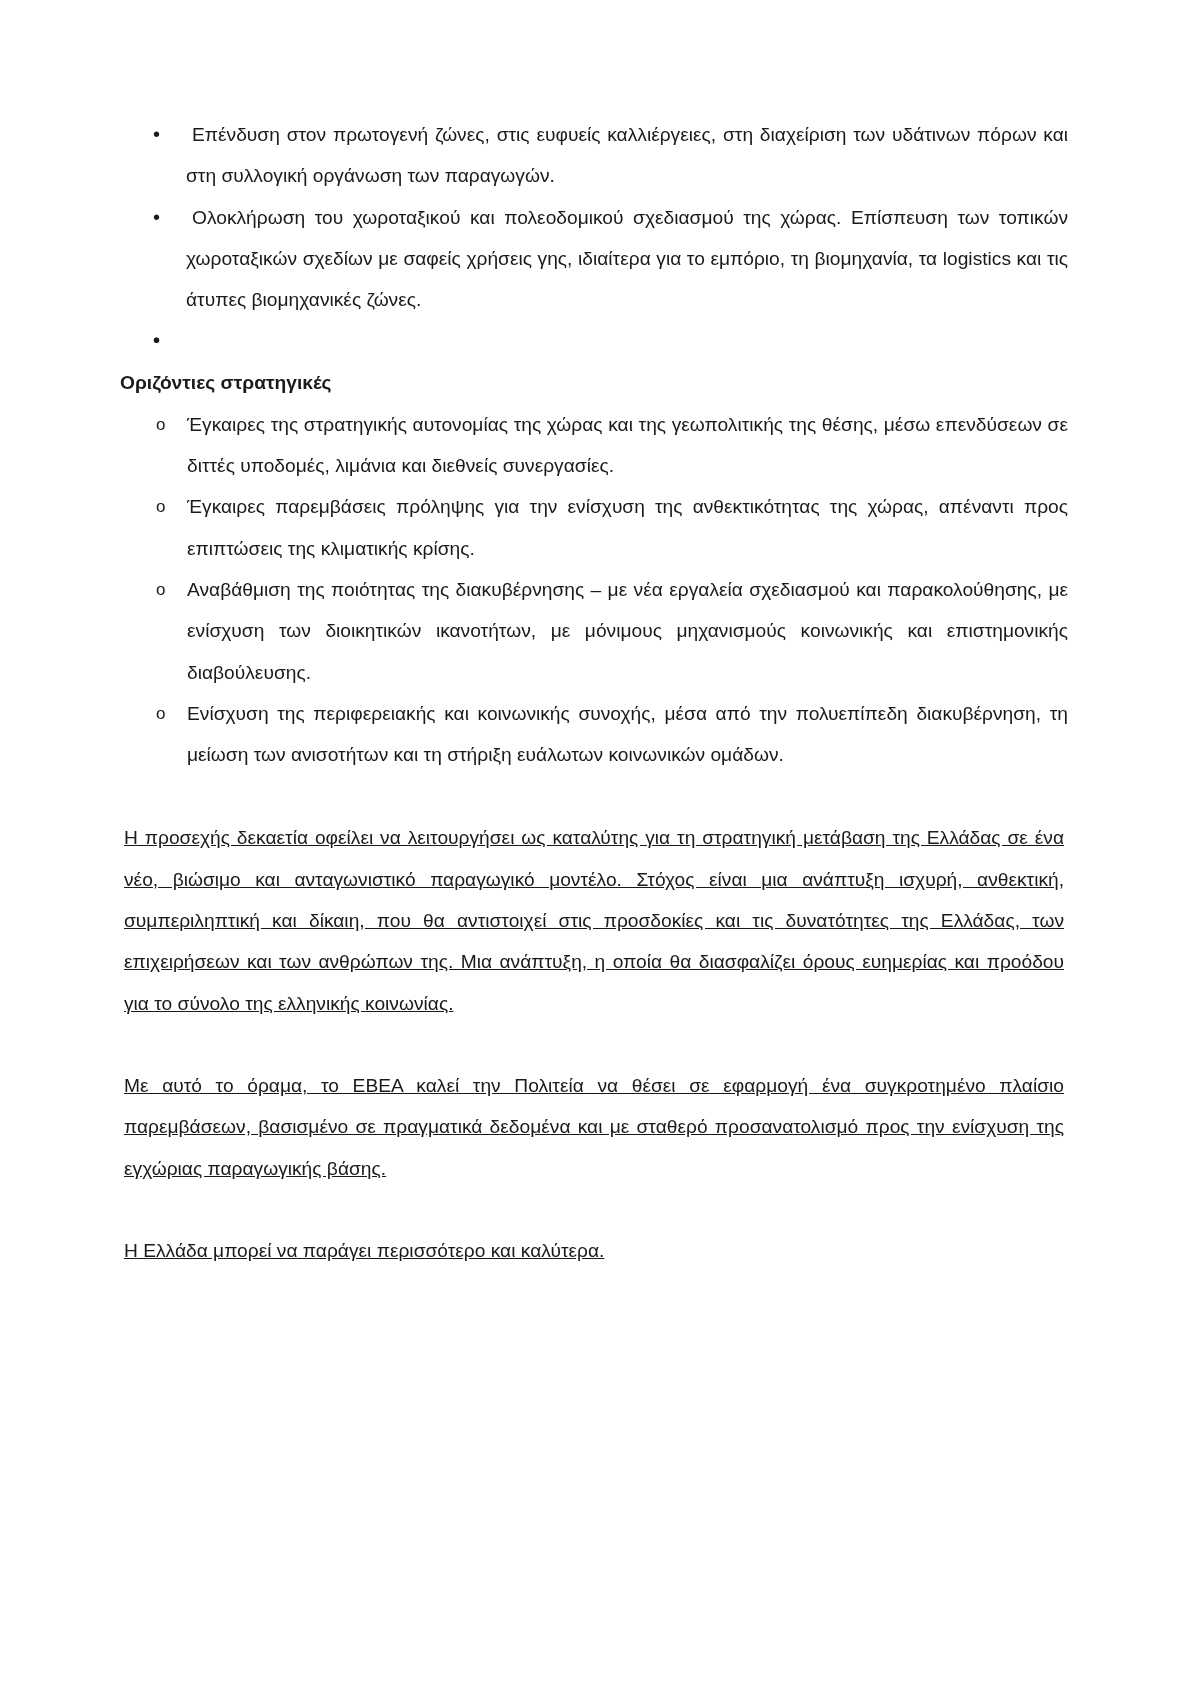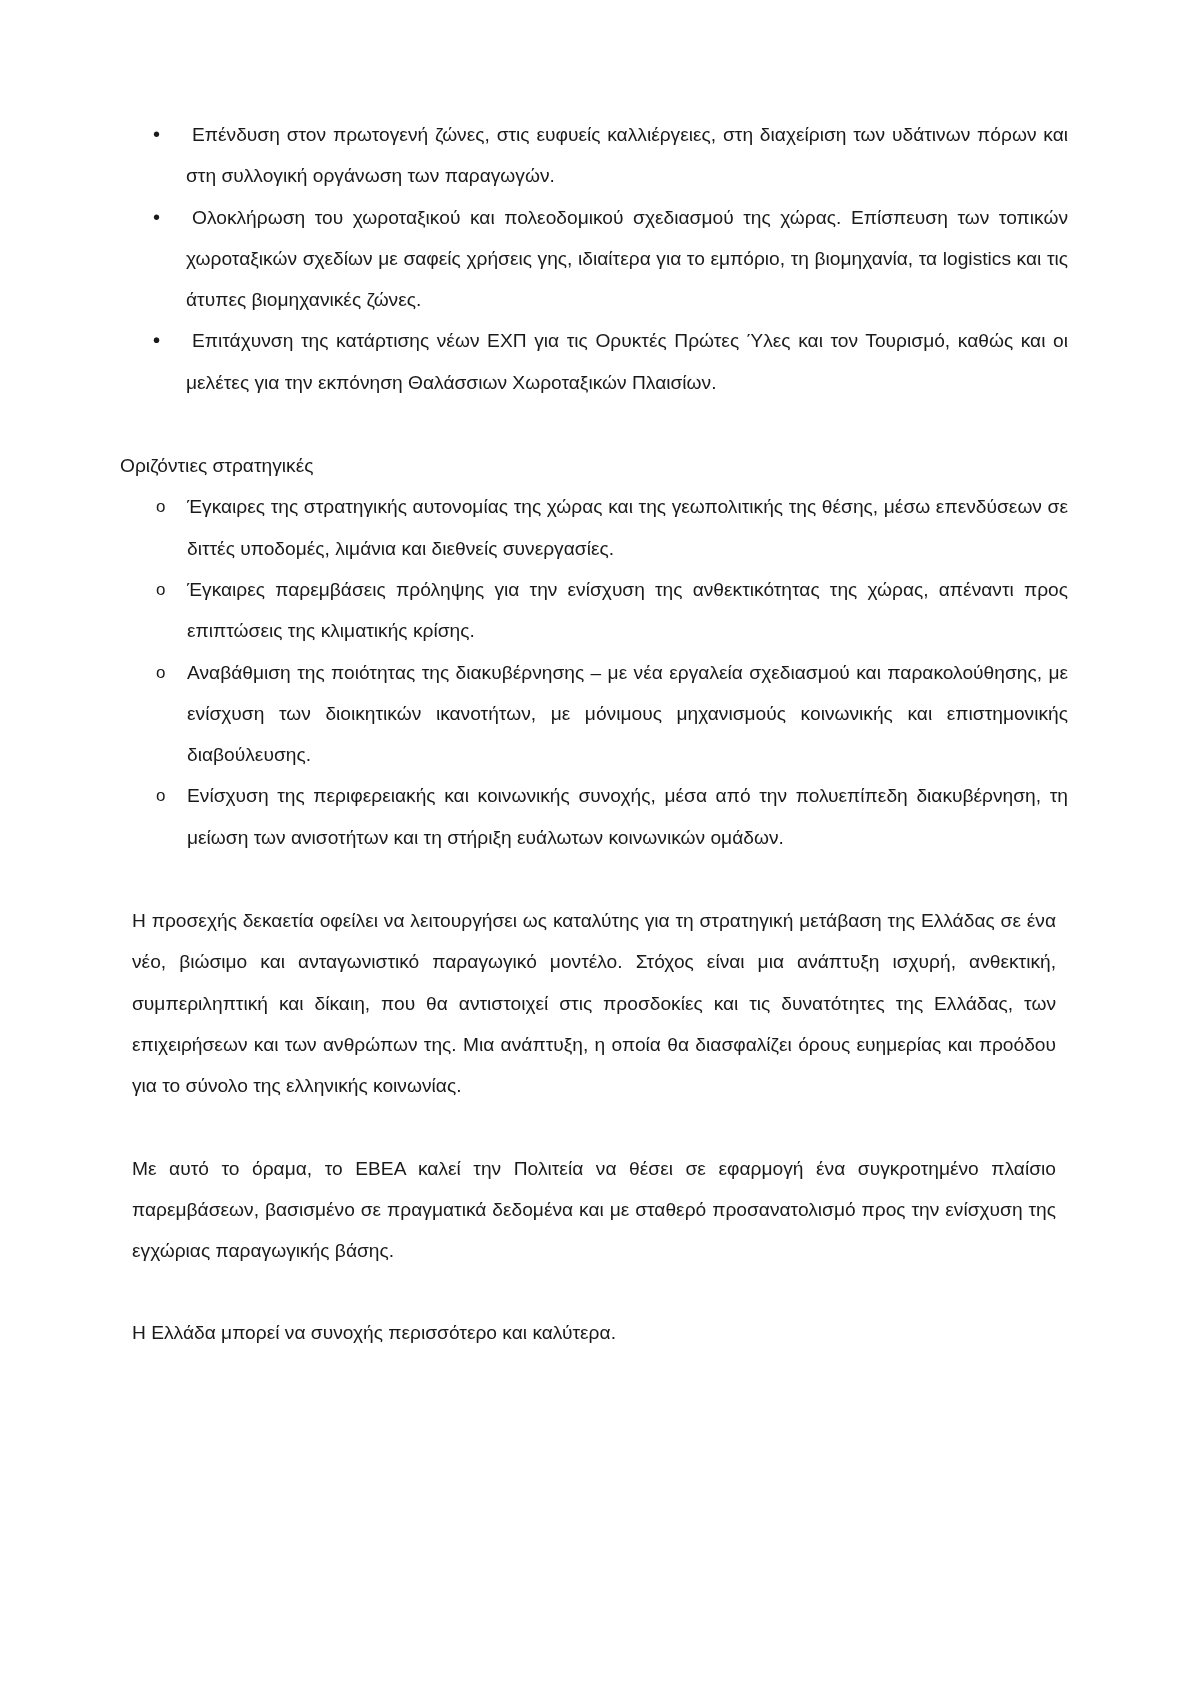--- a/index.html
+++ b/index.html
@@ -7,22 +7,22 @@
          font-family: "Liberation Sans", "DejaVu Sans", sans-serif; color: #1a1a1a; }
   .page { position: absolute; left: 0; top: 0; width: 1200px; height: 1696px; background: #fff; }
   .content { position: absolute; left: 120px; top: 114px; width: 948px; }
   .fs { font-size: 19.2px; line-height: 41.3px; }
   ul.bul { list-style: none; margin: 0; padding: 0; }
   ul.bul li { position: relative; padding-left: 66px; text-align: justify; text-indent: 6px; }
   ul.bul li .mark { position: absolute; left: 33px; top: 0; text-indent: 0; font-size: 20px; }
   ul.circ { list-style: none; margin: 0; padding: 0; }
   ul.circ li { position: relative; padding-left: 67px; text-align: justify; }
   ul.circ li .mark { position: absolute; left: 36px; top: 0; font-size: 17px; }
-  .heading { font-weight: normal; margin-top: 42px; }
-  p { margin: 12px; text-align: justify; }
+  .heading { font-weight: bold; margin-top: 42px; }
+  p { margin: 4px; text-align: justify; text-decoration: underline; }
   .para1 { margin-top: 42px; }
   .para2 { margin-top: 41px; }
   .para3 { margin-top: 41px; }
 </style>
 </head>
 <body>
 
 <div class="page">
   <div class="content fs">
 
@@ -33,21 +33,20 @@
       </li>
       <li>
         <span class="mark">•</span>
         <span>Ολοκλήρωση του χωροταξικού και πολεοδομικού σχεδιασμού της χώρας. Επίσπευση των τοπικών χωροταξικών σχεδίων με σαφείς χρήσεις γης, ιδιαίτερα για το εμπόριο, τη βιομηχανία, τα logistics και τις άτυπες βιομηχανικές ζώνες.</span>
       </li>
       <li>
         <span class="mark">•</span>
       </li>
       <li>
         <span class="mark">•</span>
-        <span>Επιτάχυνση της κατάρτισης νέων ΕΧΠ για τις Ορυκτές Πρώτες Ύλες και τον Τουρισμό, καθώς και οι μελέτες για την εκπόνηση Θαλάσσιων Χωροταξικών Πλαισίων.</span>
       </li>
     </ul>
 
     <div class="heading">Οριζόντιες στρατηγικές</div>
 
     <ul class="circ">
       <li>
         <span class="mark">o</span>
         <span>Έγκαιρες της στρατηγικής αυτονομίας της χώρας και της γεωπολιτικής της θέσης, μέσω επενδύσεων σε διττές υποδομές, λιμάνια και διεθνείς συνεργασίες.</span>
       </li>
@@ -60,16 +59,16 @@
         <span>Αναβάθμιση της ποιότητας της διακυβέρνησης – με νέα εργαλεία σχεδιασμού και παρακολούθησης, με ενίσχυση των διοικητικών ικανοτήτων, με μόνιμους μηχανισμούς κοινωνικής και επιστημονικής διαβούλευσης.</span>
       </li>
       <li>
         <span class="mark">o</span>
         <span>Ενίσχυση της περιφερειακής και κοινωνικής συνοχής, μέσα από την πολυεπίπεδη διακυβέρνηση, τη μείωση των ανισοτήτων και τη στήριξη ευάλωτων κοινωνικών ομάδων.</span>
       </li>
     </ul>
 
     <p class="para1">Η προσεχής δεκαετία οφείλει να λειτουργήσει ως καταλύτης για τη στρατηγική μετάβαση της Ελλάδας σε ένα νέο, βιώσιμο και ανταγωνιστικό παραγωγικό μοντέλο. Στόχος είναι μια ανάπτυξη ισχυρή, ανθεκτική, συμπεριληπτική και δίκαιη, που θα αντιστοιχεί στις προσδοκίες και τις δυνατότητες της Ελλάδας, των επιχειρήσεων και των ανθρώπων της. Μια ανάπτυξη, η οποία θα διασφαλίζει όρους ευημερίας και προόδου για το σύνολο της ελληνικής κοινωνίας.</p>
     <p class="para2">Με αυτό το όραμα, το ΕΒΕΑ καλεί την Πολιτεία να θέσει σε εφαρμογή ένα συγκροτημένο πλαίσιο παρεμβάσεων, βασισμένο σε πραγματικά δεδομένα και με σταθερό προσανατολισμό προς την ενίσχυση της εγχώριας παραγωγικής βάσης.</p>
-    <p class="para3">Η Ελλάδα μπορεί να συνοχής περισσότερο και καλύτερα.</p>
+    <p class="para3">Η Ελλάδα μπορεί να παράγει περισσότερο και καλύτερα.</p>
 
   </div>
 </div>
 
 </body></html>

